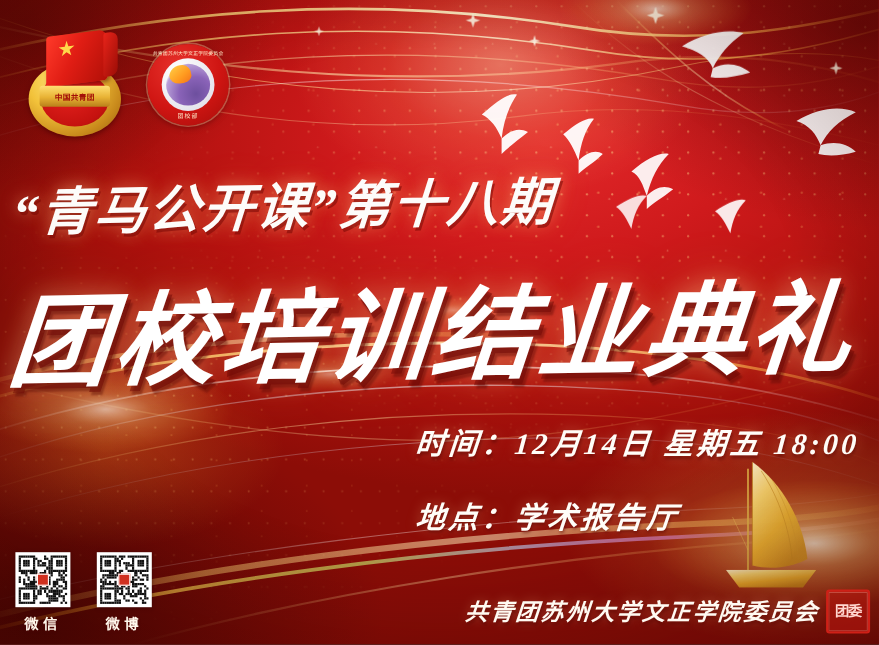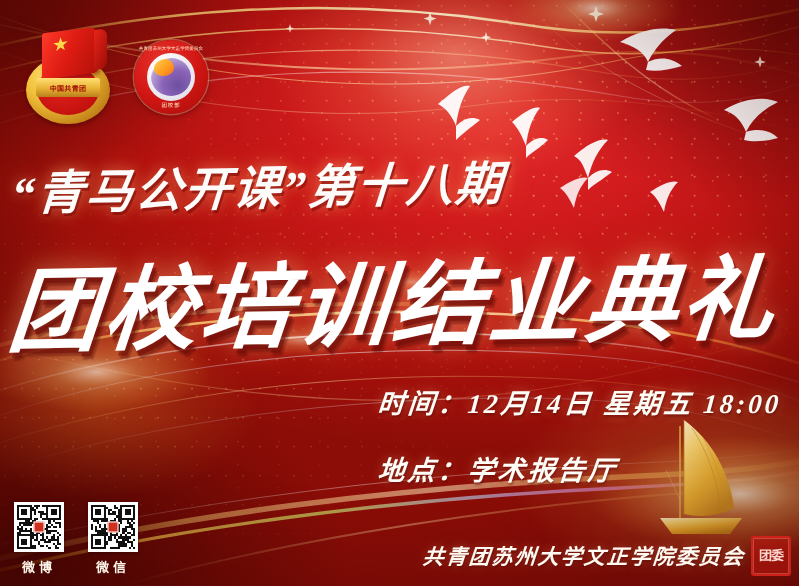--- a/index.html
+++ b/index.html
@@ -365,269 +365,20 @@
     <div class="line">时间：12月14日 星期五 18:00</div>
     <div class="line">地点：学术报告厅</div>
   </div>
 
   <div class="org">共青团苏州大学文正学院委员会</div>
   <div class="seal">
     <div class="glyphs">团委</div>
   </div>
 
   <div class="socials">
-
-    <div class="social">
-      <div class="qr">
-          <div class="mod" style="left: 3px; top: 3px; width: 2.09524px; height: 2.09524px;"></div>
-          <div class="mod" style="left: 5.09524px; top: 3px; width: 2.09524px; height: 2.09524px;"></div>
-          <div class="mod" style="left: 7.19048px; top: 3px; width: 2.09524px; height: 2.09524px;"></div>
-          <div class="mod" style="left: 9.28571px; top: 3px; width: 2.09524px; height: 2.09524px;"></div>
-          <div class="mod" style="left: 11.381px; top: 3px; width: 2.09524px; height: 2.09524px;"></div>
-          <div class="mod" style="left: 13.4762px; top: 3px; width: 2.09524px; height: 2.09524px;"></div>
-          <div class="mod" style="left: 15.5714px; top: 3px; width: 2.09524px; height: 2.09524px;"></div>
-          <div class="mod" style="left: 19.7619px; top: 3px; width: 2.09524px; height: 2.09524px;"></div>
-          <div class="mod" style="left: 21.8571px; top: 3px; width: 2.09524px; height: 2.09524px;"></div>
-          <div class="mod" style="left: 23.9524px; top: 3px; width: 2.09524px; height: 2.09524px;"></div>
-          <div class="mod" style="left: 28.1429px; top: 3px; width: 2.09524px; height: 2.09524px;"></div>
-          <div class="mod" style="left: 30.2381px; top: 3px; width: 2.09524px; height: 2.09524px;"></div>
-          <div class="mod" style="left: 32.3333px; top: 3px; width: 2.09524px; height: 2.09524px;"></div>
-          <div class="mod" style="left: 34.4286px; top: 3px; width: 2.09524px; height: 2.09524px;"></div>
-          <div class="mod" style="left: 36.5238px; top: 3px; width: 2.09524px; height: 2.09524px;"></div>
-          <div class="mod" style="left: 38.619px; top: 3px; width: 2.09524px; height: 2.09524px;"></div>
-          <div class="mod" style="left: 40.7143px; top: 3px; width: 2.09524px; height: 2.09524px;"></div>
-          <div class="mod" style="left: 42.8095px; top: 3px; width: 2.09524px; height: 2.09524px;"></div>
-          <div class="mod" style="left: 44.9048px; top: 3px; width: 2.09524px; height: 2.09524px;"></div>
-          <div class="mod" style="left: 3px; top: 5.09524px; width: 2.09524px; height: 2.09524px;"></div>
-          <div class="mod" style="left: 15.5714px; top: 5.09524px; width: 2.09524px; height: 2.09524px;"></div>
-          <div class="mod" style="left: 17.6667px; top: 5.09524px; width: 2.09524px; height: 2.09524px;"></div>
-          <div class="mod" style="left: 21.8571px; top: 5.09524px; width: 2.09524px; height: 2.09524px;"></div>
-          <div class="mod" style="left: 32.3333px; top: 5.09524px; width: 2.09524px; height: 2.09524px;"></div>
-          <div class="mod" style="left: 44.9048px; top: 5.09524px; width: 2.09524px; height: 2.09524px;"></div>
-          <div class="mod" style="left: 3px; top: 7.19048px; width: 2.09524px; height: 2.09524px;"></div>
-          <div class="mod" style="left: 7.19048px; top: 7.19048px; width: 2.09524px; height: 2.09524px;"></div>
-          <div class="mod" style="left: 9.28571px; top: 7.19048px; width: 2.09524px; height: 2.09524px;"></div>
-          <div class="mod" style="left: 11.381px; top: 7.19048px; width: 2.09524px; height: 2.09524px;"></div>
-          <div class="mod" style="left: 15.5714px; top: 7.19048px; width: 2.09524px; height: 2.09524px;"></div>
-          <div class="mod" style="left: 17.6667px; top: 7.19048px; width: 2.09524px; height: 2.09524px;"></div>
-          <div class="mod" style="left: 19.7619px; top: 7.19048px; width: 2.09524px; height: 2.09524px;"></div>
-          <div class="mod" style="left: 32.3333px; top: 7.19048px; width: 2.09524px; height: 2.09524px;"></div>
-          <div class="mod" style="left: 36.5238px; top: 7.19048px; width: 2.09524px; height: 2.09524px;"></div>
-          <div class="mod" style="left: 38.619px; top: 7.19048px; width: 2.09524px; height: 2.09524px;"></div>
-          <div class="mod" style="left: 40.7143px; top: 7.19048px; width: 2.09524px; height: 2.09524px;"></div>
-          <div class="mod" style="left: 44.9048px; top: 7.19048px; width: 2.09524px; height: 2.09524px;"></div>
-          <div class="mod" style="left: 3px; top: 9.28571px; width: 2.09524px; height: 2.09524px;"></div>
-          <div class="mod" style="left: 7.19048px; top: 9.28571px; width: 2.09524px; height: 2.09524px;"></div>
-          <div class="mod" style="left: 9.28571px; top: 9.28571px; width: 2.09524px; height: 2.09524px;"></div>
-          <div class="mod" style="left: 11.381px; top: 9.28571px; width: 2.09524px; height: 2.09524px;"></div>
-          <div class="mod" style="left: 15.5714px; top: 9.28571px; width: 2.09524px; height: 2.09524px;"></div>
-          <div class="mod" style="left: 19.7619px; top: 9.28571px; width: 2.09524px; height: 2.09524px;"></div>
-          <div class="mod" style="left: 23.9524px; top: 9.28571px; width: 2.09524px; height: 2.09524px;"></div>
-          <div class="mod" style="left: 26.0476px; top: 9.28571px; width: 2.09524px; height: 2.09524px;"></div>
-          <div class="mod" style="left: 28.1429px; top: 9.28571px; width: 2.09524px; height: 2.09524px;"></div>
-          <div class="mod" style="left: 32.3333px; top: 9.28571px; width: 2.09524px; height: 2.09524px;"></div>
-          <div class="mod" style="left: 36.5238px; top: 9.28571px; width: 2.09524px; height: 2.09524px;"></div>
-          <div class="mod" style="left: 38.619px; top: 9.28571px; width: 2.09524px; height: 2.09524px;"></div>
-          <div class="mod" style="left: 40.7143px; top: 9.28571px; width: 2.09524px; height: 2.09524px;"></div>
-          <div class="mod" style="left: 44.9048px; top: 9.28571px; width: 2.09524px; height: 2.09524px;"></div>
-          <div class="mod" style="left: 3px; top: 11.381px; width: 2.09524px; height: 2.09524px;"></div>
-          <div class="mod" style="left: 7.19048px; top: 11.381px; width: 2.09524px; height: 2.09524px;"></div>
-          <div class="mod" style="left: 9.28571px; top: 11.381px; width: 2.09524px; height: 2.09524px;"></div>
-          <div class="mod" style="left: 11.381px; top: 11.381px; width: 2.09524px; height: 2.09524px;"></div>
-          <div class="mod" style="left: 15.5714px; top: 11.381px; width: 2.09524px; height: 2.09524px;"></div>
-          <div class="mod" style="left: 19.7619px; top: 11.381px; width: 2.09524px; height: 2.09524px;"></div>
-          <div class="mod" style="left: 26.0476px; top: 11.381px; width: 2.09524px; height: 2.09524px;"></div>
-          <div class="mod" style="left: 28.1429px; top: 11.381px; width: 2.09524px; height: 2.09524px;"></div>
-          <div class="mod" style="left: 30.2381px; top: 11.381px; width: 2.09524px; height: 2.09524px;"></div>
-          <div class="mod" style="left: 32.3333px; top: 11.381px; width: 2.09524px; height: 2.09524px;"></div>
-          <div class="mod" style="left: 36.5238px; top: 11.381px; width: 2.09524px; height: 2.09524px;"></div>
-          <div class="mod" style="left: 38.619px; top: 11.381px; width: 2.09524px; height: 2.09524px;"></div>
-          <div class="mod" style="left: 40.7143px; top: 11.381px; width: 2.09524px; height: 2.09524px;"></div>
-          <div class="mod" style="left: 44.9048px; top: 11.381px; width: 2.09524px; height: 2.09524px;"></div>
-          <div class="mod" style="left: 3px; top: 13.4762px; width: 2.09524px; height: 2.09524px;"></div>
-          <div class="mod" style="left: 15.5714px; top: 13.4762px; width: 2.09524px; height: 2.09524px;"></div>
-          <div class="mod" style="left: 26.0476px; top: 13.4762px; width: 2.09524px; height: 2.09524px;"></div>
-          <div class="mod" style="left: 32.3333px; top: 13.4762px; width: 2.09524px; height: 2.09524px;"></div>
-          <div class="mod" style="left: 44.9048px; top: 13.4762px; width: 2.09524px; height: 2.09524px;"></div>
-          <div class="mod" style="left: 3px; top: 15.5714px; width: 2.09524px; height: 2.09524px;"></div>
-          <div class="mod" style="left: 5.09524px; top: 15.5714px; width: 2.09524px; height: 2.09524px;"></div>
-          <div class="mod" style="left: 7.19048px; top: 15.5714px; width: 2.09524px; height: 2.09524px;"></div>
-          <div class="mod" style="left: 9.28571px; top: 15.5714px; width: 2.09524px; height: 2.09524px;"></div>
-          <div class="mod" style="left: 11.381px; top: 15.5714px; width: 2.09524px; height: 2.09524px;"></div>
-          <div class="mod" style="left: 13.4762px; top: 15.5714px; width: 2.09524px; height: 2.09524px;"></div>
-          <div class="mod" style="left: 15.5714px; top: 15.5714px; width: 2.09524px; height: 2.09524px;"></div>
-          <div class="mod" style="left: 19.7619px; top: 15.5714px; width: 2.09524px; height: 2.09524px;"></div>
-          <div class="mod" style="left: 21.8571px; top: 15.5714px; width: 2.09524px; height: 2.09524px;"></div>
-          <div class="mod" style="left: 28.1429px; top: 15.5714px; width: 2.09524px; height: 2.09524px;"></div>
-          <div class="mod" style="left: 30.2381px; top: 15.5714px; width: 2.09524px; height: 2.09524px;"></div>
-          <div class="mod" style="left: 32.3333px; top: 15.5714px; width: 2.09524px; height: 2.09524px;"></div>
-          <div class="mod" style="left: 34.4286px; top: 15.5714px; width: 2.09524px; height: 2.09524px;"></div>
-          <div class="mod" style="left: 36.5238px; top: 15.5714px; width: 2.09524px; height: 2.09524px;"></div>
-          <div class="mod" style="left: 38.619px; top: 15.5714px; width: 2.09524px; height: 2.09524px;"></div>
-          <div class="mod" style="left: 40.7143px; top: 15.5714px; width: 2.09524px; height: 2.09524px;"></div>
-          <div class="mod" style="left: 42.8095px; top: 15.5714px; width: 2.09524px; height: 2.09524px;"></div>
-          <div class="mod" style="left: 44.9048px; top: 15.5714px; width: 2.09524px; height: 2.09524px;"></div>
-          <div class="mod" style="left: 11.381px; top: 17.6667px; width: 2.09524px; height: 2.09524px;"></div>
-          <div class="mod" style="left: 13.4762px; top: 17.6667px; width: 2.09524px; height: 2.09524px;"></div>
-          <div class="mod" style="left: 17.6667px; top: 17.6667px; width: 2.09524px; height: 2.09524px;"></div>
-          <div class="mod" style="left: 19.7619px; top: 17.6667px; width: 2.09524px; height: 2.09524px;"></div>
-          <div class="mod" style="left: 34.4286px; top: 17.6667px; width: 2.09524px; height: 2.09524px;"></div>
-          <div class="mod" style="left: 38.619px; top: 17.6667px; width: 2.09524px; height: 2.09524px;"></div>
-          <div class="mod" style="left: 5.09524px; top: 19.7619px; width: 2.09524px; height: 2.09524px;"></div>
-          <div class="mod" style="left: 7.19048px; top: 19.7619px; width: 2.09524px; height: 2.09524px;"></div>
-          <div class="mod" style="left: 9.28571px; top: 19.7619px; width: 2.09524px; height: 2.09524px;"></div>
-          <div class="mod" style="left: 11.381px; top: 19.7619px; width: 2.09524px; height: 2.09524px;"></div>
-          <div class="mod" style="left: 13.4762px; top: 19.7619px; width: 2.09524px; height: 2.09524px;"></div>
-          <div class="mod" style="left: 15.5714px; top: 19.7619px; width: 2.09524px; height: 2.09524px;"></div>
-          <div class="mod" style="left: 17.6667px; top: 19.7619px; width: 2.09524px; height: 2.09524px;"></div>
-          <div class="mod" style="left: 21.8571px; top: 19.7619px; width: 2.09524px; height: 2.09524px;"></div>
-          <div class="mod" style="left: 26.0476px; top: 19.7619px; width: 2.09524px; height: 2.09524px;"></div>
-          <div class="mod" style="left: 34.4286px; top: 19.7619px; width: 2.09524px; height: 2.09524px;"></div>
-          <div class="mod" style="left: 40.7143px; top: 19.7619px; width: 2.09524px; height: 2.09524px;"></div>
-          <div class="mod" style="left: 42.8095px; top: 19.7619px; width: 2.09524px; height: 2.09524px;"></div>
-          <div class="mod" style="left: 44.9048px; top: 19.7619px; width: 2.09524px; height: 2.09524px;"></div>
-          <div class="mod" style="left: 5.09524px; top: 21.8571px; width: 2.09524px; height: 2.09524px;"></div>
-          <div class="mod" style="left: 9.28571px; top: 21.8571px; width: 2.09524px; height: 2.09524px;"></div>
-          <div class="mod" style="left: 11.381px; top: 21.8571px; width: 2.09524px; height: 2.09524px;"></div>
-          <div class="mod" style="left: 13.4762px; top: 21.8571px; width: 2.09524px; height: 2.09524px;"></div>
-          <div class="mod" style="left: 15.5714px; top: 21.8571px; width: 2.09524px; height: 2.09524px;"></div>
-          <div class="mod" style="left: 19.7619px; top: 21.8571px; width: 2.09524px; height: 2.09524px;"></div>
-          <div class="mod" style="left: 21.8571px; top: 21.8571px; width: 2.09524px; height: 2.09524px;"></div>
-          <div class="mod" style="left: 26.0476px; top: 21.8571px; width: 2.09524px; height: 2.09524px;"></div>
-          <div class="mod" style="left: 28.1429px; top: 21.8571px; width: 2.09524px; height: 2.09524px;"></div>
-          <div class="mod" style="left: 32.3333px; top: 21.8571px; width: 2.09524px; height: 2.09524px;"></div>
-          <div class="mod" style="left: 36.5238px; top: 21.8571px; width: 2.09524px; height: 2.09524px;"></div>
-          <div class="mod" style="left: 44.9048px; top: 21.8571px; width: 2.09524px; height: 2.09524px;"></div>
-          <div class="mod" style="left: 3px; top: 23.9524px; width: 2.09524px; height: 2.09524px;"></div>
-          <div class="mod" style="left: 7.19048px; top: 23.9524px; width: 2.09524px; height: 2.09524px;"></div>
-          <div class="mod" style="left: 19.7619px; top: 23.9524px; width: 2.09524px; height: 2.09524px;"></div>
-          <div class="mod" style="left: 23.9524px; top: 23.9524px; width: 2.09524px; height: 2.09524px;"></div>
-          <div class="mod" style="left: 28.1429px; top: 23.9524px; width: 2.09524px; height: 2.09524px;"></div>
-          <div class="mod" style="left: 32.3333px; top: 23.9524px; width: 2.09524px; height: 2.09524px;"></div>
-          <div class="mod" style="left: 34.4286px; top: 23.9524px; width: 2.09524px; height: 2.09524px;"></div>
-          <div class="mod" style="left: 38.619px; top: 23.9524px; width: 2.09524px; height: 2.09524px;"></div>
-          <div class="mod" style="left: 40.7143px; top: 23.9524px; width: 2.09524px; height: 2.09524px;"></div>
-          <div class="mod" style="left: 44.9048px; top: 23.9524px; width: 2.09524px; height: 2.09524px;"></div>
-          <div class="mod" style="left: 3px; top: 26.0476px; width: 2.09524px; height: 2.09524px;"></div>
-          <div class="mod" style="left: 5.09524px; top: 26.0476px; width: 2.09524px; height: 2.09524px;"></div>
-          <div class="mod" style="left: 7.19048px; top: 26.0476px; width: 2.09524px; height: 2.09524px;"></div>
-          <div class="mod" style="left: 11.381px; top: 26.0476px; width: 2.09524px; height: 2.09524px;"></div>
-          <div class="mod" style="left: 15.5714px; top: 26.0476px; width: 2.09524px; height: 2.09524px;"></div>
-          <div class="mod" style="left: 19.7619px; top: 26.0476px; width: 2.09524px; height: 2.09524px;"></div>
-          <div class="mod" style="left: 21.8571px; top: 26.0476px; width: 2.09524px; height: 2.09524px;"></div>
-          <div class="mod" style="left: 26.0476px; top: 26.0476px; width: 2.09524px; height: 2.09524px;"></div>
-          <div class="mod" style="left: 28.1429px; top: 26.0476px; width: 2.09524px; height: 2.09524px;"></div>
-          <div class="mod" style="left: 30.2381px; top: 26.0476px; width: 2.09524px; height: 2.09524px;"></div>
-          <div class="mod" style="left: 32.3333px; top: 26.0476px; width: 2.09524px; height: 2.09524px;"></div>
-          <div class="mod" style="left: 5.09524px; top: 28.1429px; width: 2.09524px; height: 2.09524px;"></div>
-          <div class="mod" style="left: 7.19048px; top: 28.1429px; width: 2.09524px; height: 2.09524px;"></div>
-          <div class="mod" style="left: 9.28571px; top: 28.1429px; width: 2.09524px; height: 2.09524px;"></div>
-          <div class="mod" style="left: 11.381px; top: 28.1429px; width: 2.09524px; height: 2.09524px;"></div>
-          <div class="mod" style="left: 13.4762px; top: 28.1429px; width: 2.09524px; height: 2.09524px;"></div>
-          <div class="mod" style="left: 15.5714px; top: 28.1429px; width: 2.09524px; height: 2.09524px;"></div>
-          <div class="mod" style="left: 21.8571px; top: 28.1429px; width: 2.09524px; height: 2.09524px;"></div>
-          <div class="mod" style="left: 23.9524px; top: 28.1429px; width: 2.09524px; height: 2.09524px;"></div>
-          <div class="mod" style="left: 26.0476px; top: 28.1429px; width: 2.09524px; height: 2.09524px;"></div>
-          <div class="mod" style="left: 28.1429px; top: 28.1429px; width: 2.09524px; height: 2.09524px;"></div>
-          <div class="mod" style="left: 32.3333px; top: 28.1429px; width: 2.09524px; height: 2.09524px;"></div>
-          <div class="mod" style="left: 34.4286px; top: 28.1429px; width: 2.09524px; height: 2.09524px;"></div>
-          <div class="mod" style="left: 36.5238px; top: 28.1429px; width: 2.09524px; height: 2.09524px;"></div>
-          <div class="mod" style="left: 38.619px; top: 28.1429px; width: 2.09524px; height: 2.09524px;"></div>
-          <div class="mod" style="left: 40.7143px; top: 28.1429px; width: 2.09524px; height: 2.09524px;"></div>
-          <div class="mod" style="left: 3px; top: 30.2381px; width: 2.09524px; height: 2.09524px;"></div>
-          <div class="mod" style="left: 5.09524px; top: 30.2381px; width: 2.09524px; height: 2.09524px;"></div>
-          <div class="mod" style="left: 15.5714px; top: 30.2381px; width: 2.09524px; height: 2.09524px;"></div>
-          <div class="mod" style="left: 17.6667px; top: 30.2381px; width: 2.09524px; height: 2.09524px;"></div>
-          <div class="mod" style="left: 21.8571px; top: 30.2381px; width: 2.09524px; height: 2.09524px;"></div>
-          <div class="mod" style="left: 23.9524px; top: 30.2381px; width: 2.09524px; height: 2.09524px;"></div>
-          <div class="mod" style="left: 28.1429px; top: 30.2381px; width: 2.09524px; height: 2.09524px;"></div>
-          <div class="mod" style="left: 32.3333px; top: 30.2381px; width: 2.09524px; height: 2.09524px;"></div>
-          <div class="mod" style="left: 34.4286px; top: 30.2381px; width: 2.09524px; height: 2.09524px;"></div>
-          <div class="mod" style="left: 42.8095px; top: 30.2381px; width: 2.09524px; height: 2.09524px;"></div>
-          <div class="mod" style="left: 3px; top: 32.3333px; width: 2.09524px; height: 2.09524px;"></div>
-          <div class="mod" style="left: 5.09524px; top: 32.3333px; width: 2.09524px; height: 2.09524px;"></div>
-          <div class="mod" style="left: 7.19048px; top: 32.3333px; width: 2.09524px; height: 2.09524px;"></div>
-          <div class="mod" style="left: 9.28571px; top: 32.3333px; width: 2.09524px; height: 2.09524px;"></div>
-          <div class="mod" style="left: 11.381px; top: 32.3333px; width: 2.09524px; height: 2.09524px;"></div>
-          <div class="mod" style="left: 13.4762px; top: 32.3333px; width: 2.09524px; height: 2.09524px;"></div>
-          <div class="mod" style="left: 15.5714px; top: 32.3333px; width: 2.09524px; height: 2.09524px;"></div>
-          <div class="mod" style="left: 17.6667px; top: 32.3333px; width: 2.09524px; height: 2.09524px;"></div>
-          <div class="mod" style="left: 19.7619px; top: 32.3333px; width: 2.09524px; height: 2.09524px;"></div>
-          <div class="mod" style="left: 21.8571px; top: 32.3333px; width: 2.09524px; height: 2.09524px;"></div>
-          <div class="mod" style="left: 26.0476px; top: 32.3333px; width: 2.09524px; height: 2.09524px;"></div>
-          <div class="mod" style="left: 28.1429px; top: 32.3333px; width: 2.09524px; height: 2.09524px;"></div>
-          <div class="mod" style="left: 38.619px; top: 32.3333px; width: 2.09524px; height: 2.09524px;"></div>
-          <div class="mod" style="left: 44.9048px; top: 32.3333px; width: 2.09524px; height: 2.09524px;"></div>
-          <div class="mod" style="left: 3px; top: 34.4286px; width: 2.09524px; height: 2.09524px;"></div>
-          <div class="mod" style="left: 15.5714px; top: 34.4286px; width: 2.09524px; height: 2.09524px;"></div>
-          <div class="mod" style="left: 17.6667px; top: 34.4286px; width: 2.09524px; height: 2.09524px;"></div>
-          <div class="mod" style="left: 21.8571px; top: 34.4286px; width: 2.09524px; height: 2.09524px;"></div>
-          <div class="mod" style="left: 28.1429px; top: 34.4286px; width: 2.09524px; height: 2.09524px;"></div>
-          <div class="mod" style="left: 32.3333px; top: 34.4286px; width: 2.09524px; height: 2.09524px;"></div>
-          <div class="mod" style="left: 36.5238px; top: 34.4286px; width: 2.09524px; height: 2.09524px;"></div>
-          <div class="mod" style="left: 38.619px; top: 34.4286px; width: 2.09524px; height: 2.09524px;"></div>
-          <div class="mod" style="left: 42.8095px; top: 34.4286px; width: 2.09524px; height: 2.09524px;"></div>
-          <div class="mod" style="left: 3px; top: 36.5238px; width: 2.09524px; height: 2.09524px;"></div>
-          <div class="mod" style="left: 7.19048px; top: 36.5238px; width: 2.09524px; height: 2.09524px;"></div>
-          <div class="mod" style="left: 9.28571px; top: 36.5238px; width: 2.09524px; height: 2.09524px;"></div>
-          <div class="mod" style="left: 11.381px; top: 36.5238px; width: 2.09524px; height: 2.09524px;"></div>
-          <div class="mod" style="left: 15.5714px; top: 36.5238px; width: 2.09524px; height: 2.09524px;"></div>
-          <div class="mod" style="left: 19.7619px; top: 36.5238px; width: 2.09524px; height: 2.09524px;"></div>
-          <div class="mod" style="left: 21.8571px; top: 36.5238px; width: 2.09524px; height: 2.09524px;"></div>
-          <div class="mod" style="left: 26.0476px; top: 36.5238px; width: 2.09524px; height: 2.09524px;"></div>
-          <div class="mod" style="left: 28.1429px; top: 36.5238px; width: 2.09524px; height: 2.09524px;"></div>
-          <div class="mod" style="left: 30.2381px; top: 36.5238px; width: 2.09524px; height: 2.09524px;"></div>
-          <div class="mod" style="left: 34.4286px; top: 36.5238px; width: 2.09524px; height: 2.09524px;"></div>
-          <div class="mod" style="left: 36.5238px; top: 36.5238px; width: 2.09524px; height: 2.09524px;"></div>
-          <div class="mod" style="left: 38.619px; top: 36.5238px; width: 2.09524px; height: 2.09524px;"></div>
-          <div class="mod" style="left: 40.7143px; top: 36.5238px; width: 2.09524px; height: 2.09524px;"></div>
-          <div class="mod" style="left: 42.8095px; top: 36.5238px; width: 2.09524px; height: 2.09524px;"></div>
-          <div class="mod" style="left: 3px; top: 38.619px; width: 2.09524px; height: 2.09524px;"></div>
-          <div class="mod" style="left: 7.19048px; top: 38.619px; width: 2.09524px; height: 2.09524px;"></div>
-          <div class="mod" style="left: 9.28571px; top: 38.619px; width: 2.09524px; height: 2.09524px;"></div>
-          <div class="mod" style="left: 11.381px; top: 38.619px; width: 2.09524px; height: 2.09524px;"></div>
-          <div class="mod" style="left: 15.5714px; top: 38.619px; width: 2.09524px; height: 2.09524px;"></div>
-          <div class="mod" style="left: 23.9524px; top: 38.619px; width: 2.09524px; height: 2.09524px;"></div>
-          <div class="mod" style="left: 30.2381px; top: 38.619px; width: 2.09524px; height: 2.09524px;"></div>
-          <div class="mod" style="left: 32.3333px; top: 38.619px; width: 2.09524px; height: 2.09524px;"></div>
-          <div class="mod" style="left: 34.4286px; top: 38.619px; width: 2.09524px; height: 2.09524px;"></div>
-          <div class="mod" style="left: 42.8095px; top: 38.619px; width: 2.09524px; height: 2.09524px;"></div>
-          <div class="mod" style="left: 3px; top: 40.7143px; width: 2.09524px; height: 2.09524px;"></div>
-          <div class="mod" style="left: 7.19048px; top: 40.7143px; width: 2.09524px; height: 2.09524px;"></div>
-          <div class="mod" style="left: 9.28571px; top: 40.7143px; width: 2.09524px; height: 2.09524px;"></div>
-          <div class="mod" style="left: 11.381px; top: 40.7143px; width: 2.09524px; height: 2.09524px;"></div>
-          <div class="mod" style="left: 15.5714px; top: 40.7143px; width: 2.09524px; height: 2.09524px;"></div>
-          <div class="mod" style="left: 23.9524px; top: 40.7143px; width: 2.09524px; height: 2.09524px;"></div>
-          <div class="mod" style="left: 38.619px; top: 40.7143px; width: 2.09524px; height: 2.09524px;"></div>
-          <div class="mod" style="left: 42.8095px; top: 40.7143px; width: 2.09524px; height: 2.09524px;"></div>
-          <div class="mod" style="left: 44.9048px; top: 40.7143px; width: 2.09524px; height: 2.09524px;"></div>
-          <div class="mod" style="left: 3px; top: 42.8095px; width: 2.09524px; height: 2.09524px;"></div>
-          <div class="mod" style="left: 15.5714px; top: 42.8095px; width: 2.09524px; height: 2.09524px;"></div>
-          <div class="mod" style="left: 17.6667px; top: 42.8095px; width: 2.09524px; height: 2.09524px;"></div>
-          <div class="mod" style="left: 19.7619px; top: 42.8095px; width: 2.09524px; height: 2.09524px;"></div>
-          <div class="mod" style="left: 26.0476px; top: 42.8095px; width: 2.09524px; height: 2.09524px;"></div>
-          <div class="mod" style="left: 28.1429px; top: 42.8095px; width: 2.09524px; height: 2.09524px;"></div>
-          <div class="mod" style="left: 32.3333px; top: 42.8095px; width: 2.09524px; height: 2.09524px;"></div>
-          <div class="mod" style="left: 40.7143px; top: 42.8095px; width: 2.09524px; height: 2.09524px;"></div>
-          <div class="mod" style="left: 3px; top: 44.9048px; width: 2.09524px; height: 2.09524px;"></div>
-          <div class="mod" style="left: 5.09524px; top: 44.9048px; width: 2.09524px; height: 2.09524px;"></div>
-          <div class="mod" style="left: 7.19048px; top: 44.9048px; width: 2.09524px; height: 2.09524px;"></div>
-          <div class="mod" style="left: 9.28571px; top: 44.9048px; width: 2.09524px; height: 2.09524px;"></div>
-          <div class="mod" style="left: 11.381px; top: 44.9048px; width: 2.09524px; height: 2.09524px;"></div>
-          <div class="mod" style="left: 13.4762px; top: 44.9048px; width: 2.09524px; height: 2.09524px;"></div>
-          <div class="mod" style="left: 15.5714px; top: 44.9048px; width: 2.09524px; height: 2.09524px;"></div>
-          <div class="mod" style="left: 17.6667px; top: 44.9048px; width: 2.09524px; height: 2.09524px;"></div>
-          <div class="mod" style="left: 19.7619px; top: 44.9048px; width: 2.09524px; height: 2.09524px;"></div>
-          <div class="mod" style="left: 34.4286px; top: 44.9048px; width: 2.09524px; height: 2.09524px;"></div>
-          <div class="mod" style="left: 40.7143px; top: 44.9048px; width: 2.09524px; height: 2.09524px;"></div>
-          <div class="mod" style="left: 42.8095px; top: 44.9048px; width: 2.09524px; height: 2.09524px;"></div>
-        <div class="centerdot"></div>
-      </div>
-      <div class="social-label">微博</div>
-    </div>
 
     <div class="social">
       <div class="qr">
           <div class="mod" style="left: 3px; top: 3px; width: 2.09524px; height: 2.09524px;"></div>
           <div class="mod" style="left: 5.09524px; top: 3px; width: 2.09524px; height: 2.09524px;"></div>
           <div class="mod" style="left: 7.19048px; top: 3px; width: 2.09524px; height: 2.09524px;"></div>
           <div class="mod" style="left: 9.28571px; top: 3px; width: 2.09524px; height: 2.09524px;"></div>
           <div class="mod" style="left: 11.381px; top: 3px; width: 2.09524px; height: 2.09524px;"></div>
           <div class="mod" style="left: 13.4762px; top: 3px; width: 2.09524px; height: 2.09524px;"></div>
           <div class="mod" style="left: 15.5714px; top: 3px; width: 2.09524px; height: 2.09524px;"></div>
@@ -865,15 +616,264 @@
           <div class="mod" style="left: 26.0476px; top: 44.9048px; width: 2.09524px; height: 2.09524px;"></div>
           <div class="mod" style="left: 28.1429px; top: 44.9048px; width: 2.09524px; height: 2.09524px;"></div>
           <div class="mod" style="left: 30.2381px; top: 44.9048px; width: 2.09524px; height: 2.09524px;"></div>
           <div class="mod" style="left: 40.7143px; top: 44.9048px; width: 2.09524px; height: 2.09524px;"></div>
           <div class="mod" style="left: 44.9048px; top: 44.9048px; width: 2.09524px; height: 2.09524px;"></div>
         <div class="centerdot"></div>
       </div>
       <div class="social-label">微信</div>
     </div>
 
+    <div class="social">
+      <div class="qr">
+          <div class="mod" style="left: 3px; top: 3px; width: 2.09524px; height: 2.09524px;"></div>
+          <div class="mod" style="left: 5.09524px; top: 3px; width: 2.09524px; height: 2.09524px;"></div>
+          <div class="mod" style="left: 7.19048px; top: 3px; width: 2.09524px; height: 2.09524px;"></div>
+          <div class="mod" style="left: 9.28571px; top: 3px; width: 2.09524px; height: 2.09524px;"></div>
+          <div class="mod" style="left: 11.381px; top: 3px; width: 2.09524px; height: 2.09524px;"></div>
+          <div class="mod" style="left: 13.4762px; top: 3px; width: 2.09524px; height: 2.09524px;"></div>
+          <div class="mod" style="left: 15.5714px; top: 3px; width: 2.09524px; height: 2.09524px;"></div>
+          <div class="mod" style="left: 19.7619px; top: 3px; width: 2.09524px; height: 2.09524px;"></div>
+          <div class="mod" style="left: 21.8571px; top: 3px; width: 2.09524px; height: 2.09524px;"></div>
+          <div class="mod" style="left: 23.9524px; top: 3px; width: 2.09524px; height: 2.09524px;"></div>
+          <div class="mod" style="left: 28.1429px; top: 3px; width: 2.09524px; height: 2.09524px;"></div>
+          <div class="mod" style="left: 30.2381px; top: 3px; width: 2.09524px; height: 2.09524px;"></div>
+          <div class="mod" style="left: 32.3333px; top: 3px; width: 2.09524px; height: 2.09524px;"></div>
+          <div class="mod" style="left: 34.4286px; top: 3px; width: 2.09524px; height: 2.09524px;"></div>
+          <div class="mod" style="left: 36.5238px; top: 3px; width: 2.09524px; height: 2.09524px;"></div>
+          <div class="mod" style="left: 38.619px; top: 3px; width: 2.09524px; height: 2.09524px;"></div>
+          <div class="mod" style="left: 40.7143px; top: 3px; width: 2.09524px; height: 2.09524px;"></div>
+          <div class="mod" style="left: 42.8095px; top: 3px; width: 2.09524px; height: 2.09524px;"></div>
+          <div class="mod" style="left: 44.9048px; top: 3px; width: 2.09524px; height: 2.09524px;"></div>
+          <div class="mod" style="left: 3px; top: 5.09524px; width: 2.09524px; height: 2.09524px;"></div>
+          <div class="mod" style="left: 15.5714px; top: 5.09524px; width: 2.09524px; height: 2.09524px;"></div>
+          <div class="mod" style="left: 17.6667px; top: 5.09524px; width: 2.09524px; height: 2.09524px;"></div>
+          <div class="mod" style="left: 21.8571px; top: 5.09524px; width: 2.09524px; height: 2.09524px;"></div>
+          <div class="mod" style="left: 32.3333px; top: 5.09524px; width: 2.09524px; height: 2.09524px;"></div>
+          <div class="mod" style="left: 44.9048px; top: 5.09524px; width: 2.09524px; height: 2.09524px;"></div>
+          <div class="mod" style="left: 3px; top: 7.19048px; width: 2.09524px; height: 2.09524px;"></div>
+          <div class="mod" style="left: 7.19048px; top: 7.19048px; width: 2.09524px; height: 2.09524px;"></div>
+          <div class="mod" style="left: 9.28571px; top: 7.19048px; width: 2.09524px; height: 2.09524px;"></div>
+          <div class="mod" style="left: 11.381px; top: 7.19048px; width: 2.09524px; height: 2.09524px;"></div>
+          <div class="mod" style="left: 15.5714px; top: 7.19048px; width: 2.09524px; height: 2.09524px;"></div>
+          <div class="mod" style="left: 17.6667px; top: 7.19048px; width: 2.09524px; height: 2.09524px;"></div>
+          <div class="mod" style="left: 19.7619px; top: 7.19048px; width: 2.09524px; height: 2.09524px;"></div>
+          <div class="mod" style="left: 32.3333px; top: 7.19048px; width: 2.09524px; height: 2.09524px;"></div>
+          <div class="mod" style="left: 36.5238px; top: 7.19048px; width: 2.09524px; height: 2.09524px;"></div>
+          <div class="mod" style="left: 38.619px; top: 7.19048px; width: 2.09524px; height: 2.09524px;"></div>
+          <div class="mod" style="left: 40.7143px; top: 7.19048px; width: 2.09524px; height: 2.09524px;"></div>
+          <div class="mod" style="left: 44.9048px; top: 7.19048px; width: 2.09524px; height: 2.09524px;"></div>
+          <div class="mod" style="left: 3px; top: 9.28571px; width: 2.09524px; height: 2.09524px;"></div>
+          <div class="mod" style="left: 7.19048px; top: 9.28571px; width: 2.09524px; height: 2.09524px;"></div>
+          <div class="mod" style="left: 9.28571px; top: 9.28571px; width: 2.09524px; height: 2.09524px;"></div>
+          <div class="mod" style="left: 11.381px; top: 9.28571px; width: 2.09524px; height: 2.09524px;"></div>
+          <div class="mod" style="left: 15.5714px; top: 9.28571px; width: 2.09524px; height: 2.09524px;"></div>
+          <div class="mod" style="left: 19.7619px; top: 9.28571px; width: 2.09524px; height: 2.09524px;"></div>
+          <div class="mod" style="left: 23.9524px; top: 9.28571px; width: 2.09524px; height: 2.09524px;"></div>
+          <div class="mod" style="left: 26.0476px; top: 9.28571px; width: 2.09524px; height: 2.09524px;"></div>
+          <div class="mod" style="left: 28.1429px; top: 9.28571px; width: 2.09524px; height: 2.09524px;"></div>
+          <div class="mod" style="left: 32.3333px; top: 9.28571px; width: 2.09524px; height: 2.09524px;"></div>
+          <div class="mod" style="left: 36.5238px; top: 9.28571px; width: 2.09524px; height: 2.09524px;"></div>
+          <div class="mod" style="left: 38.619px; top: 9.28571px; width: 2.09524px; height: 2.09524px;"></div>
+          <div class="mod" style="left: 40.7143px; top: 9.28571px; width: 2.09524px; height: 2.09524px;"></div>
+          <div class="mod" style="left: 44.9048px; top: 9.28571px; width: 2.09524px; height: 2.09524px;"></div>
+          <div class="mod" style="left: 3px; top: 11.381px; width: 2.09524px; height: 2.09524px;"></div>
+          <div class="mod" style="left: 7.19048px; top: 11.381px; width: 2.09524px; height: 2.09524px;"></div>
+          <div class="mod" style="left: 9.28571px; top: 11.381px; width: 2.09524px; height: 2.09524px;"></div>
+          <div class="mod" style="left: 11.381px; top: 11.381px; width: 2.09524px; height: 2.09524px;"></div>
+          <div class="mod" style="left: 15.5714px; top: 11.381px; width: 2.09524px; height: 2.09524px;"></div>
+          <div class="mod" style="left: 19.7619px; top: 11.381px; width: 2.09524px; height: 2.09524px;"></div>
+          <div class="mod" style="left: 26.0476px; top: 11.381px; width: 2.09524px; height: 2.09524px;"></div>
+          <div class="mod" style="left: 28.1429px; top: 11.381px; width: 2.09524px; height: 2.09524px;"></div>
+          <div class="mod" style="left: 30.2381px; top: 11.381px; width: 2.09524px; height: 2.09524px;"></div>
+          <div class="mod" style="left: 32.3333px; top: 11.381px; width: 2.09524px; height: 2.09524px;"></div>
+          <div class="mod" style="left: 36.5238px; top: 11.381px; width: 2.09524px; height: 2.09524px;"></div>
+          <div class="mod" style="left: 38.619px; top: 11.381px; width: 2.09524px; height: 2.09524px;"></div>
+          <div class="mod" style="left: 40.7143px; top: 11.381px; width: 2.09524px; height: 2.09524px;"></div>
+          <div class="mod" style="left: 44.9048px; top: 11.381px; width: 2.09524px; height: 2.09524px;"></div>
+          <div class="mod" style="left: 3px; top: 13.4762px; width: 2.09524px; height: 2.09524px;"></div>
+          <div class="mod" style="left: 15.5714px; top: 13.4762px; width: 2.09524px; height: 2.09524px;"></div>
+          <div class="mod" style="left: 26.0476px; top: 13.4762px; width: 2.09524px; height: 2.09524px;"></div>
+          <div class="mod" style="left: 32.3333px; top: 13.4762px; width: 2.09524px; height: 2.09524px;"></div>
+          <div class="mod" style="left: 44.9048px; top: 13.4762px; width: 2.09524px; height: 2.09524px;"></div>
+          <div class="mod" style="left: 3px; top: 15.5714px; width: 2.09524px; height: 2.09524px;"></div>
+          <div class="mod" style="left: 5.09524px; top: 15.5714px; width: 2.09524px; height: 2.09524px;"></div>
+          <div class="mod" style="left: 7.19048px; top: 15.5714px; width: 2.09524px; height: 2.09524px;"></div>
+          <div class="mod" style="left: 9.28571px; top: 15.5714px; width: 2.09524px; height: 2.09524px;"></div>
+          <div class="mod" style="left: 11.381px; top: 15.5714px; width: 2.09524px; height: 2.09524px;"></div>
+          <div class="mod" style="left: 13.4762px; top: 15.5714px; width: 2.09524px; height: 2.09524px;"></div>
+          <div class="mod" style="left: 15.5714px; top: 15.5714px; width: 2.09524px; height: 2.09524px;"></div>
+          <div class="mod" style="left: 19.7619px; top: 15.5714px; width: 2.09524px; height: 2.09524px;"></div>
+          <div class="mod" style="left: 21.8571px; top: 15.5714px; width: 2.09524px; height: 2.09524px;"></div>
+          <div class="mod" style="left: 28.1429px; top: 15.5714px; width: 2.09524px; height: 2.09524px;"></div>
+          <div class="mod" style="left: 30.2381px; top: 15.5714px; width: 2.09524px; height: 2.09524px;"></div>
+          <div class="mod" style="left: 32.3333px; top: 15.5714px; width: 2.09524px; height: 2.09524px;"></div>
+          <div class="mod" style="left: 34.4286px; top: 15.5714px; width: 2.09524px; height: 2.09524px;"></div>
+          <div class="mod" style="left: 36.5238px; top: 15.5714px; width: 2.09524px; height: 2.09524px;"></div>
+          <div class="mod" style="left: 38.619px; top: 15.5714px; width: 2.09524px; height: 2.09524px;"></div>
+          <div class="mod" style="left: 40.7143px; top: 15.5714px; width: 2.09524px; height: 2.09524px;"></div>
+          <div class="mod" style="left: 42.8095px; top: 15.5714px; width: 2.09524px; height: 2.09524px;"></div>
+          <div class="mod" style="left: 44.9048px; top: 15.5714px; width: 2.09524px; height: 2.09524px;"></div>
+          <div class="mod" style="left: 11.381px; top: 17.6667px; width: 2.09524px; height: 2.09524px;"></div>
+          <div class="mod" style="left: 13.4762px; top: 17.6667px; width: 2.09524px; height: 2.09524px;"></div>
+          <div class="mod" style="left: 17.6667px; top: 17.6667px; width: 2.09524px; height: 2.09524px;"></div>
+          <div class="mod" style="left: 19.7619px; top: 17.6667px; width: 2.09524px; height: 2.09524px;"></div>
+          <div class="mod" style="left: 34.4286px; top: 17.6667px; width: 2.09524px; height: 2.09524px;"></div>
+          <div class="mod" style="left: 38.619px; top: 17.6667px; width: 2.09524px; height: 2.09524px;"></div>
+          <div class="mod" style="left: 5.09524px; top: 19.7619px; width: 2.09524px; height: 2.09524px;"></div>
+          <div class="mod" style="left: 7.19048px; top: 19.7619px; width: 2.09524px; height: 2.09524px;"></div>
+          <div class="mod" style="left: 9.28571px; top: 19.7619px; width: 2.09524px; height: 2.09524px;"></div>
+          <div class="mod" style="left: 11.381px; top: 19.7619px; width: 2.09524px; height: 2.09524px;"></div>
+          <div class="mod" style="left: 13.4762px; top: 19.7619px; width: 2.09524px; height: 2.09524px;"></div>
+          <div class="mod" style="left: 15.5714px; top: 19.7619px; width: 2.09524px; height: 2.09524px;"></div>
+          <div class="mod" style="left: 17.6667px; top: 19.7619px; width: 2.09524px; height: 2.09524px;"></div>
+          <div class="mod" style="left: 21.8571px; top: 19.7619px; width: 2.09524px; height: 2.09524px;"></div>
+          <div class="mod" style="left: 26.0476px; top: 19.7619px; width: 2.09524px; height: 2.09524px;"></div>
+          <div class="mod" style="left: 34.4286px; top: 19.7619px; width: 2.09524px; height: 2.09524px;"></div>
+          <div class="mod" style="left: 40.7143px; top: 19.7619px; width: 2.09524px; height: 2.09524px;"></div>
+          <div class="mod" style="left: 42.8095px; top: 19.7619px; width: 2.09524px; height: 2.09524px;"></div>
+          <div class="mod" style="left: 44.9048px; top: 19.7619px; width: 2.09524px; height: 2.09524px;"></div>
+          <div class="mod" style="left: 5.09524px; top: 21.8571px; width: 2.09524px; height: 2.09524px;"></div>
+          <div class="mod" style="left: 9.28571px; top: 21.8571px; width: 2.09524px; height: 2.09524px;"></div>
+          <div class="mod" style="left: 11.381px; top: 21.8571px; width: 2.09524px; height: 2.09524px;"></div>
+          <div class="mod" style="left: 13.4762px; top: 21.8571px; width: 2.09524px; height: 2.09524px;"></div>
+          <div class="mod" style="left: 15.5714px; top: 21.8571px; width: 2.09524px; height: 2.09524px;"></div>
+          <div class="mod" style="left: 19.7619px; top: 21.8571px; width: 2.09524px; height: 2.09524px;"></div>
+          <div class="mod" style="left: 21.8571px; top: 21.8571px; width: 2.09524px; height: 2.09524px;"></div>
+          <div class="mod" style="left: 26.0476px; top: 21.8571px; width: 2.09524px; height: 2.09524px;"></div>
+          <div class="mod" style="left: 28.1429px; top: 21.8571px; width: 2.09524px; height: 2.09524px;"></div>
+          <div class="mod" style="left: 32.3333px; top: 21.8571px; width: 2.09524px; height: 2.09524px;"></div>
+          <div class="mod" style="left: 36.5238px; top: 21.8571px; width: 2.09524px; height: 2.09524px;"></div>
+          <div class="mod" style="left: 44.9048px; top: 21.8571px; width: 2.09524px; height: 2.09524px;"></div>
+          <div class="mod" style="left: 3px; top: 23.9524px; width: 2.09524px; height: 2.09524px;"></div>
+          <div class="mod" style="left: 7.19048px; top: 23.9524px; width: 2.09524px; height: 2.09524px;"></div>
+          <div class="mod" style="left: 19.7619px; top: 23.9524px; width: 2.09524px; height: 2.09524px;"></div>
+          <div class="mod" style="left: 23.9524px; top: 23.9524px; width: 2.09524px; height: 2.09524px;"></div>
+          <div class="mod" style="left: 28.1429px; top: 23.9524px; width: 2.09524px; height: 2.09524px;"></div>
+          <div class="mod" style="left: 32.3333px; top: 23.9524px; width: 2.09524px; height: 2.09524px;"></div>
+          <div class="mod" style="left: 34.4286px; top: 23.9524px; width: 2.09524px; height: 2.09524px;"></div>
+          <div class="mod" style="left: 38.619px; top: 23.9524px; width: 2.09524px; height: 2.09524px;"></div>
+          <div class="mod" style="left: 40.7143px; top: 23.9524px; width: 2.09524px; height: 2.09524px;"></div>
+          <div class="mod" style="left: 44.9048px; top: 23.9524px; width: 2.09524px; height: 2.09524px;"></div>
+          <div class="mod" style="left: 3px; top: 26.0476px; width: 2.09524px; height: 2.09524px;"></div>
+          <div class="mod" style="left: 5.09524px; top: 26.0476px; width: 2.09524px; height: 2.09524px;"></div>
+          <div class="mod" style="left: 7.19048px; top: 26.0476px; width: 2.09524px; height: 2.09524px;"></div>
+          <div class="mod" style="left: 11.381px; top: 26.0476px; width: 2.09524px; height: 2.09524px;"></div>
+          <div class="mod" style="left: 15.5714px; top: 26.0476px; width: 2.09524px; height: 2.09524px;"></div>
+          <div class="mod" style="left: 19.7619px; top: 26.0476px; width: 2.09524px; height: 2.09524px;"></div>
+          <div class="mod" style="left: 21.8571px; top: 26.0476px; width: 2.09524px; height: 2.09524px;"></div>
+          <div class="mod" style="left: 26.0476px; top: 26.0476px; width: 2.09524px; height: 2.09524px;"></div>
+          <div class="mod" style="left: 28.1429px; top: 26.0476px; width: 2.09524px; height: 2.09524px;"></div>
+          <div class="mod" style="left: 30.2381px; top: 26.0476px; width: 2.09524px; height: 2.09524px;"></div>
+          <div class="mod" style="left: 32.3333px; top: 26.0476px; width: 2.09524px; height: 2.09524px;"></div>
+          <div class="mod" style="left: 5.09524px; top: 28.1429px; width: 2.09524px; height: 2.09524px;"></div>
+          <div class="mod" style="left: 7.19048px; top: 28.1429px; width: 2.09524px; height: 2.09524px;"></div>
+          <div class="mod" style="left: 9.28571px; top: 28.1429px; width: 2.09524px; height: 2.09524px;"></div>
+          <div class="mod" style="left: 11.381px; top: 28.1429px; width: 2.09524px; height: 2.09524px;"></div>
+          <div class="mod" style="left: 13.4762px; top: 28.1429px; width: 2.09524px; height: 2.09524px;"></div>
+          <div class="mod" style="left: 15.5714px; top: 28.1429px; width: 2.09524px; height: 2.09524px;"></div>
+          <div class="mod" style="left: 21.8571px; top: 28.1429px; width: 2.09524px; height: 2.09524px;"></div>
+          <div class="mod" style="left: 23.9524px; top: 28.1429px; width: 2.09524px; height: 2.09524px;"></div>
+          <div class="mod" style="left: 26.0476px; top: 28.1429px; width: 2.09524px; height: 2.09524px;"></div>
+          <div class="mod" style="left: 28.1429px; top: 28.1429px; width: 2.09524px; height: 2.09524px;"></div>
+          <div class="mod" style="left: 32.3333px; top: 28.1429px; width: 2.09524px; height: 2.09524px;"></div>
+          <div class="mod" style="left: 34.4286px; top: 28.1429px; width: 2.09524px; height: 2.09524px;"></div>
+          <div class="mod" style="left: 36.5238px; top: 28.1429px; width: 2.09524px; height: 2.09524px;"></div>
+          <div class="mod" style="left: 38.619px; top: 28.1429px; width: 2.09524px; height: 2.09524px;"></div>
+          <div class="mod" style="left: 40.7143px; top: 28.1429px; width: 2.09524px; height: 2.09524px;"></div>
+          <div class="mod" style="left: 3px; top: 30.2381px; width: 2.09524px; height: 2.09524px;"></div>
+          <div class="mod" style="left: 5.09524px; top: 30.2381px; width: 2.09524px; height: 2.09524px;"></div>
+          <div class="mod" style="left: 15.5714px; top: 30.2381px; width: 2.09524px; height: 2.09524px;"></div>
+          <div class="mod" style="left: 17.6667px; top: 30.2381px; width: 2.09524px; height: 2.09524px;"></div>
+          <div class="mod" style="left: 21.8571px; top: 30.2381px; width: 2.09524px; height: 2.09524px;"></div>
+          <div class="mod" style="left: 23.9524px; top: 30.2381px; width: 2.09524px; height: 2.09524px;"></div>
+          <div class="mod" style="left: 28.1429px; top: 30.2381px; width: 2.09524px; height: 2.09524px;"></div>
+          <div class="mod" style="left: 32.3333px; top: 30.2381px; width: 2.09524px; height: 2.09524px;"></div>
+          <div class="mod" style="left: 34.4286px; top: 30.2381px; width: 2.09524px; height: 2.09524px;"></div>
+          <div class="mod" style="left: 42.8095px; top: 30.2381px; width: 2.09524px; height: 2.09524px;"></div>
+          <div class="mod" style="left: 3px; top: 32.3333px; width: 2.09524px; height: 2.09524px;"></div>
+          <div class="mod" style="left: 5.09524px; top: 32.3333px; width: 2.09524px; height: 2.09524px;"></div>
+          <div class="mod" style="left: 7.19048px; top: 32.3333px; width: 2.09524px; height: 2.09524px;"></div>
+          <div class="mod" style="left: 9.28571px; top: 32.3333px; width: 2.09524px; height: 2.09524px;"></div>
+          <div class="mod" style="left: 11.381px; top: 32.3333px; width: 2.09524px; height: 2.09524px;"></div>
+          <div class="mod" style="left: 13.4762px; top: 32.3333px; width: 2.09524px; height: 2.09524px;"></div>
+          <div class="mod" style="left: 15.5714px; top: 32.3333px; width: 2.09524px; height: 2.09524px;"></div>
+          <div class="mod" style="left: 17.6667px; top: 32.3333px; width: 2.09524px; height: 2.09524px;"></div>
+          <div class="mod" style="left: 19.7619px; top: 32.3333px; width: 2.09524px; height: 2.09524px;"></div>
+          <div class="mod" style="left: 21.8571px; top: 32.3333px; width: 2.09524px; height: 2.09524px;"></div>
+          <div class="mod" style="left: 26.0476px; top: 32.3333px; width: 2.09524px; height: 2.09524px;"></div>
+          <div class="mod" style="left: 28.1429px; top: 32.3333px; width: 2.09524px; height: 2.09524px;"></div>
+          <div class="mod" style="left: 38.619px; top: 32.3333px; width: 2.09524px; height: 2.09524px;"></div>
+          <div class="mod" style="left: 44.9048px; top: 32.3333px; width: 2.09524px; height: 2.09524px;"></div>
+          <div class="mod" style="left: 3px; top: 34.4286px; width: 2.09524px; height: 2.09524px;"></div>
+          <div class="mod" style="left: 15.5714px; top: 34.4286px; width: 2.09524px; height: 2.09524px;"></div>
+          <div class="mod" style="left: 17.6667px; top: 34.4286px; width: 2.09524px; height: 2.09524px;"></div>
+          <div class="mod" style="left: 21.8571px; top: 34.4286px; width: 2.09524px; height: 2.09524px;"></div>
+          <div class="mod" style="left: 28.1429px; top: 34.4286px; width: 2.09524px; height: 2.09524px;"></div>
+          <div class="mod" style="left: 32.3333px; top: 34.4286px; width: 2.09524px; height: 2.09524px;"></div>
+          <div class="mod" style="left: 36.5238px; top: 34.4286px; width: 2.09524px; height: 2.09524px;"></div>
+          <div class="mod" style="left: 38.619px; top: 34.4286px; width: 2.09524px; height: 2.09524px;"></div>
+          <div class="mod" style="left: 42.8095px; top: 34.4286px; width: 2.09524px; height: 2.09524px;"></div>
+          <div class="mod" style="left: 3px; top: 36.5238px; width: 2.09524px; height: 2.09524px;"></div>
+          <div class="mod" style="left: 7.19048px; top: 36.5238px; width: 2.09524px; height: 2.09524px;"></div>
+          <div class="mod" style="left: 9.28571px; top: 36.5238px; width: 2.09524px; height: 2.09524px;"></div>
+          <div class="mod" style="left: 11.381px; top: 36.5238px; width: 2.09524px; height: 2.09524px;"></div>
+          <div class="mod" style="left: 15.5714px; top: 36.5238px; width: 2.09524px; height: 2.09524px;"></div>
+          <div class="mod" style="left: 19.7619px; top: 36.5238px; width: 2.09524px; height: 2.09524px;"></div>
+          <div class="mod" style="left: 21.8571px; top: 36.5238px; width: 2.09524px; height: 2.09524px;"></div>
+          <div class="mod" style="left: 26.0476px; top: 36.5238px; width: 2.09524px; height: 2.09524px;"></div>
+          <div class="mod" style="left: 28.1429px; top: 36.5238px; width: 2.09524px; height: 2.09524px;"></div>
+          <div class="mod" style="left: 30.2381px; top: 36.5238px; width: 2.09524px; height: 2.09524px;"></div>
+          <div class="mod" style="left: 34.4286px; top: 36.5238px; width: 2.09524px; height: 2.09524px;"></div>
+          <div class="mod" style="left: 36.5238px; top: 36.5238px; width: 2.09524px; height: 2.09524px;"></div>
+          <div class="mod" style="left: 38.619px; top: 36.5238px; width: 2.09524px; height: 2.09524px;"></div>
+          <div class="mod" style="left: 40.7143px; top: 36.5238px; width: 2.09524px; height: 2.09524px;"></div>
+          <div class="mod" style="left: 42.8095px; top: 36.5238px; width: 2.09524px; height: 2.09524px;"></div>
+          <div class="mod" style="left: 3px; top: 38.619px; width: 2.09524px; height: 2.09524px;"></div>
+          <div class="mod" style="left: 7.19048px; top: 38.619px; width: 2.09524px; height: 2.09524px;"></div>
+          <div class="mod" style="left: 9.28571px; top: 38.619px; width: 2.09524px; height: 2.09524px;"></div>
+          <div class="mod" style="left: 11.381px; top: 38.619px; width: 2.09524px; height: 2.09524px;"></div>
+          <div class="mod" style="left: 15.5714px; top: 38.619px; width: 2.09524px; height: 2.09524px;"></div>
+          <div class="mod" style="left: 23.9524px; top: 38.619px; width: 2.09524px; height: 2.09524px;"></div>
+          <div class="mod" style="left: 30.2381px; top: 38.619px; width: 2.09524px; height: 2.09524px;"></div>
+          <div class="mod" style="left: 32.3333px; top: 38.619px; width: 2.09524px; height: 2.09524px;"></div>
+          <div class="mod" style="left: 34.4286px; top: 38.619px; width: 2.09524px; height: 2.09524px;"></div>
+          <div class="mod" style="left: 42.8095px; top: 38.619px; width: 2.09524px; height: 2.09524px;"></div>
+          <div class="mod" style="left: 3px; top: 40.7143px; width: 2.09524px; height: 2.09524px;"></div>
+          <div class="mod" style="left: 7.19048px; top: 40.7143px; width: 2.09524px; height: 2.09524px;"></div>
+          <div class="mod" style="left: 9.28571px; top: 40.7143px; width: 2.09524px; height: 2.09524px;"></div>
+          <div class="mod" style="left: 11.381px; top: 40.7143px; width: 2.09524px; height: 2.09524px;"></div>
+          <div class="mod" style="left: 15.5714px; top: 40.7143px; width: 2.09524px; height: 2.09524px;"></div>
+          <div class="mod" style="left: 23.9524px; top: 40.7143px; width: 2.09524px; height: 2.09524px;"></div>
+          <div class="mod" style="left: 38.619px; top: 40.7143px; width: 2.09524px; height: 2.09524px;"></div>
+          <div class="mod" style="left: 42.8095px; top: 40.7143px; width: 2.09524px; height: 2.09524px;"></div>
+          <div class="mod" style="left: 44.9048px; top: 40.7143px; width: 2.09524px; height: 2.09524px;"></div>
+          <div class="mod" style="left: 3px; top: 42.8095px; width: 2.09524px; height: 2.09524px;"></div>
+          <div class="mod" style="left: 15.5714px; top: 42.8095px; width: 2.09524px; height: 2.09524px;"></div>
+          <div class="mod" style="left: 17.6667px; top: 42.8095px; width: 2.09524px; height: 2.09524px;"></div>
+          <div class="mod" style="left: 19.7619px; top: 42.8095px; width: 2.09524px; height: 2.09524px;"></div>
+          <div class="mod" style="left: 26.0476px; top: 42.8095px; width: 2.09524px; height: 2.09524px;"></div>
+          <div class="mod" style="left: 28.1429px; top: 42.8095px; width: 2.09524px; height: 2.09524px;"></div>
+          <div class="mod" style="left: 32.3333px; top: 42.8095px; width: 2.09524px; height: 2.09524px;"></div>
+          <div class="mod" style="left: 40.7143px; top: 42.8095px; width: 2.09524px; height: 2.09524px;"></div>
+          <div class="mod" style="left: 3px; top: 44.9048px; width: 2.09524px; height: 2.09524px;"></div>
+          <div class="mod" style="left: 5.09524px; top: 44.9048px; width: 2.09524px; height: 2.09524px;"></div>
+          <div class="mod" style="left: 7.19048px; top: 44.9048px; width: 2.09524px; height: 2.09524px;"></div>
+          <div class="mod" style="left: 9.28571px; top: 44.9048px; width: 2.09524px; height: 2.09524px;"></div>
+          <div class="mod" style="left: 11.381px; top: 44.9048px; width: 2.09524px; height: 2.09524px;"></div>
+          <div class="mod" style="left: 13.4762px; top: 44.9048px; width: 2.09524px; height: 2.09524px;"></div>
+          <div class="mod" style="left: 15.5714px; top: 44.9048px; width: 2.09524px; height: 2.09524px;"></div>
+          <div class="mod" style="left: 17.6667px; top: 44.9048px; width: 2.09524px; height: 2.09524px;"></div>
+          <div class="mod" style="left: 19.7619px; top: 44.9048px; width: 2.09524px; height: 2.09524px;"></div>
+          <div class="mod" style="left: 34.4286px; top: 44.9048px; width: 2.09524px; height: 2.09524px;"></div>
+          <div class="mod" style="left: 40.7143px; top: 44.9048px; width: 2.09524px; height: 2.09524px;"></div>
+          <div class="mod" style="left: 42.8095px; top: 44.9048px; width: 2.09524px; height: 2.09524px;"></div>
+        <div class="centerdot"></div>
+      </div>
+      <div class="social-label">微博</div>
+    </div>
+
   </div>
 
 </div>
 
 </body></html>

